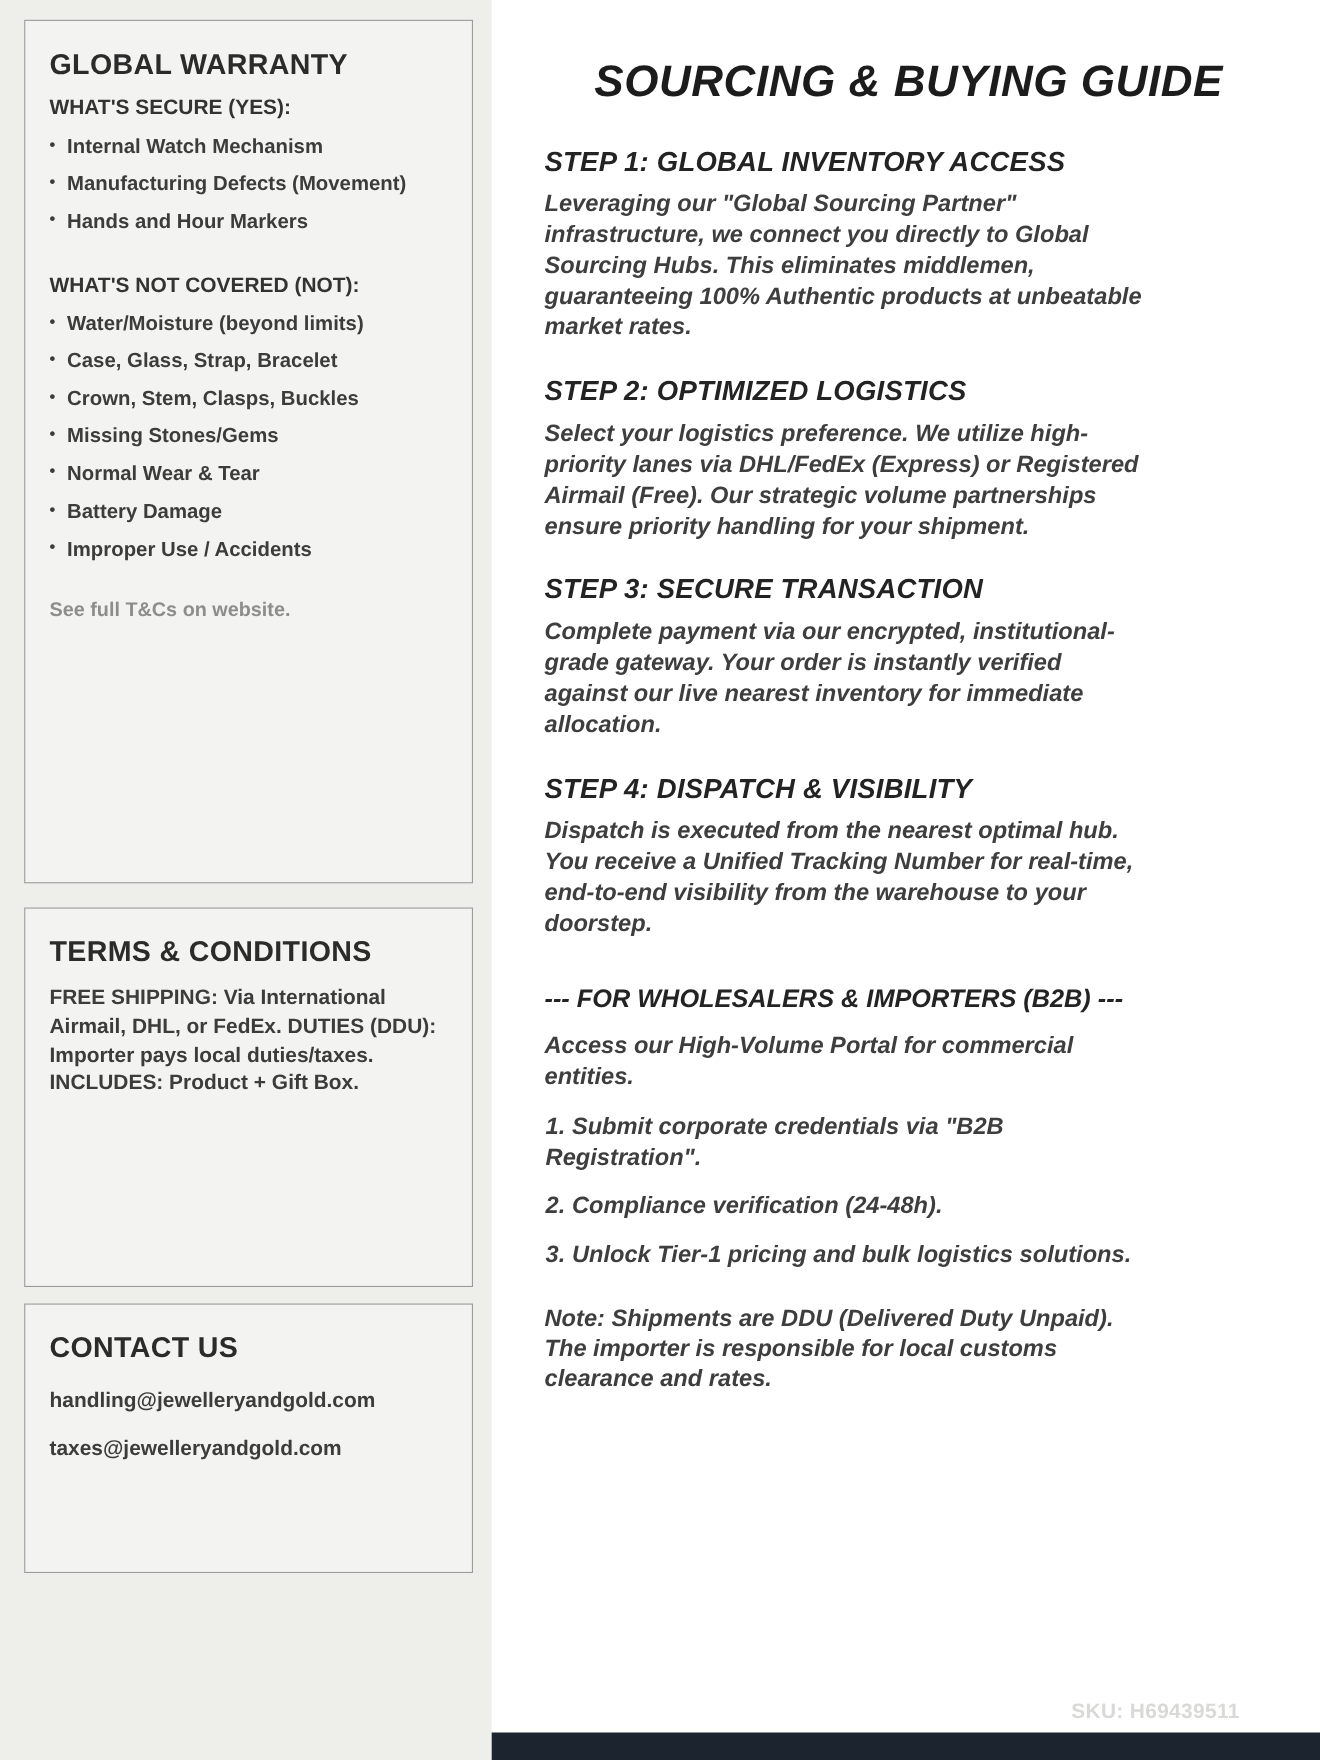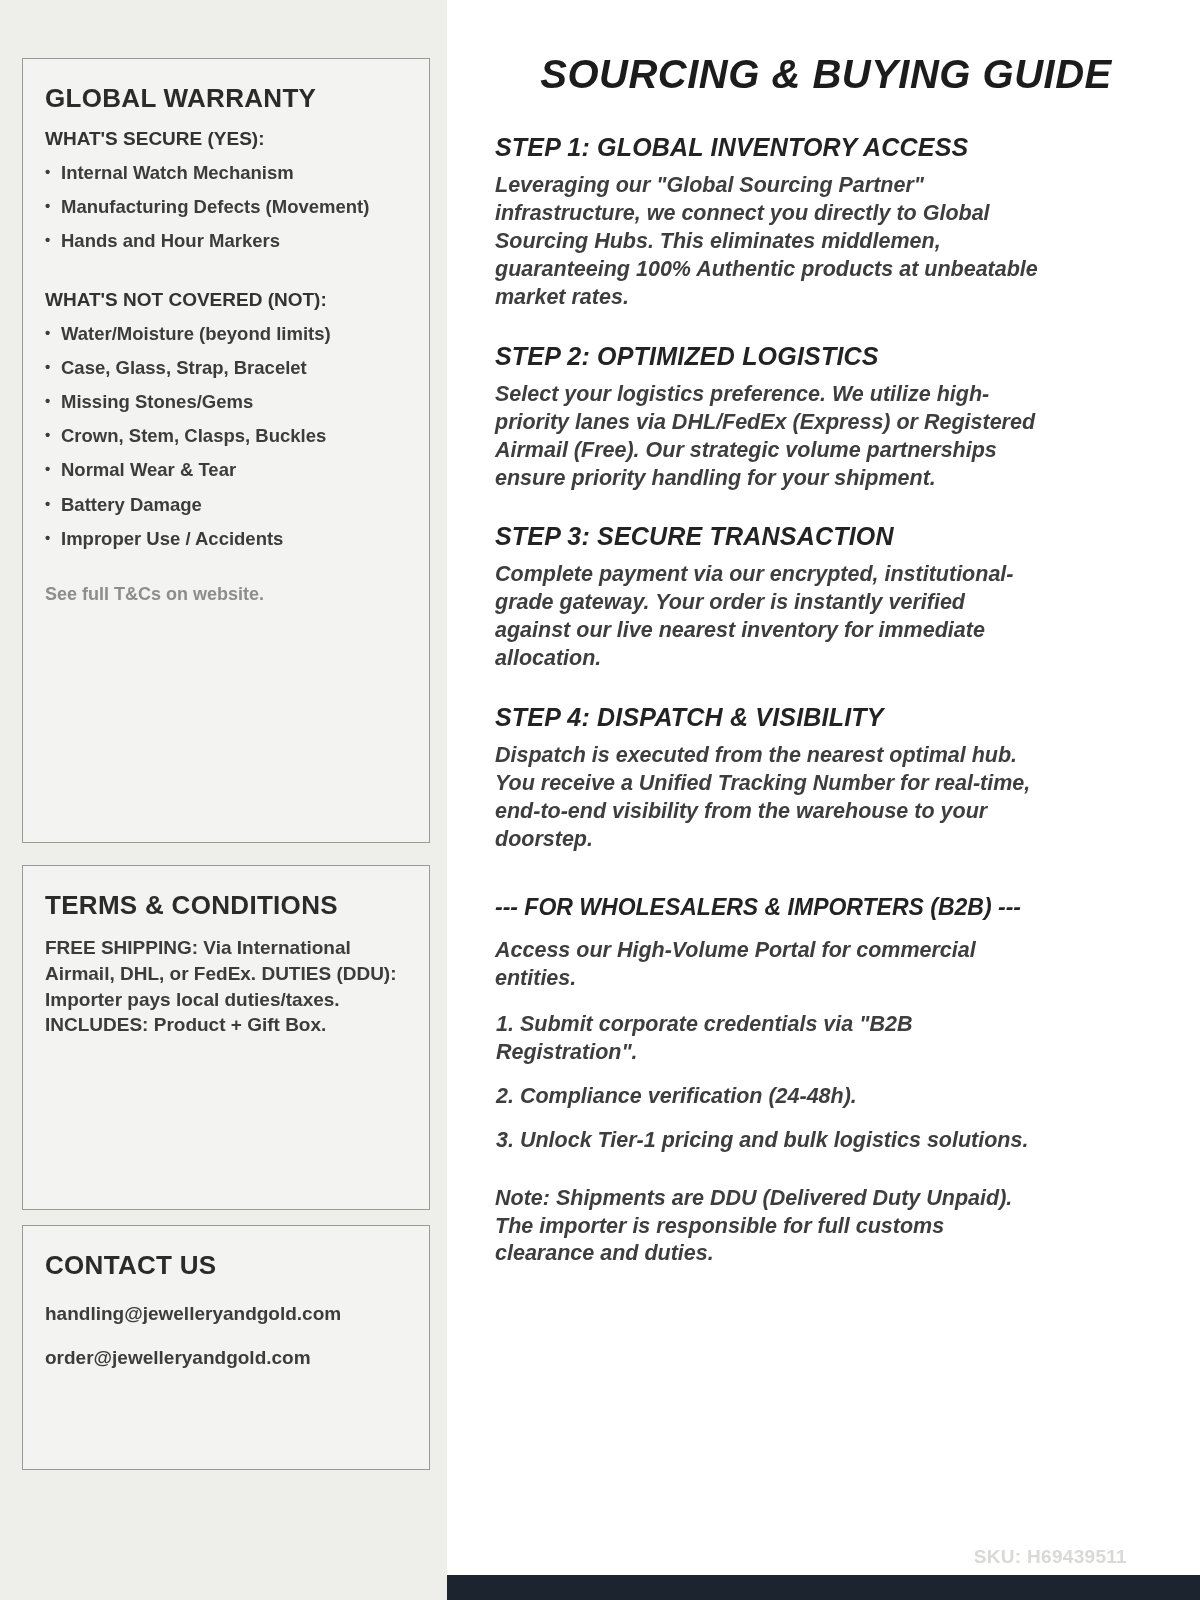--- a/index.html
+++ b/index.html
@@ -17,21 +17,21 @@
     height: 1600px;
     position: relative;
     background: #ffffff;
   }
   
   .sidebar {
     width: 447px;
     min-width: 447px;
     height: 1600px;
     background: #eeeeeb;
-    padding: 58px 17px 0 22px;
+    padding: 18px 17px 0 22px;
   }
   .box {
     border: 1px solid #9a9a98;
     background: #f3f3f1;
     padding: 24px 22px;
   }
   .box-warranty { min-height: 785px; margin-bottom: 22px; }
   .box-terms    { min-height: 345px; margin-bottom: 15px; }
   .box-contact  { min-height: 245px; }
   .side-title {
@@ -157,39 +157,39 @@
       <ul class="bullet-list">
         <li>Internal Watch Mechanism</li>
         <li>Manufacturing Defects (Movement)</li>
         <li>Hands and Hour Markers</li>
       </ul>
 
       <h3 class="side-subhead second">WHAT'S NOT COVERED (NOT):</h3>
       <ul class="bullet-list">
         <li>Water/Moisture (beyond limits)</li>
         <li>Case, Glass, Strap, Bracelet</li>
+        <li>Crown, Stem, Clasps, Buckles</li>
         <li>Missing Stones/Gems</li>
-        <li>Crown, Stem, Clasps, Buckles</li>
         <li>Normal Wear &amp; Tear</li>
         <li>Battery Damage</li>
         <li>Improper Use / Accidents</li>
       </ul>
 
       <p class="footnote">See full T&amp;Cs on website.</p>
     </section>
 
     <section class="box box-terms">
       <h2 class="side-title">TERMS &amp; CONDITIONS</h2>
       <p class="terms-body">FREE SHIPPING: Via International Airmail, DHL, or FedEx.  DUTIES (DDU): Importer pays local duties/taxes.  INCLUDES: Product + Gift Box.</p>
     </section>
 
     <section class="box box-contact">
       <h2 class="side-title">CONTACT US</h2>
       <p class="contact-line">handling@jewelleryandgold.com</p>
-      <p class="contact-line">order@jewelleryandgold.com</p>
+      <p class="contact-line">taxes@jewelleryandgold.com</p>
     </section>
 
   </aside>
 
   <main class="main">
     <h1 class="main-title">SOURCING &amp; BUYING GUIDE</h1>
 
     <section class="step">
       <h2 class="step-heading">STEP 1: GLOBAL INVENTORY ACCESS</h2>
       <p class="step-body">Leveraging our "Global Sourcing Partner" infrastructure, we connect you directly to Global Sourcing Hubs. This eliminates middlemen, guaranteeing 100% Authentic products at unbeatable market rates.</p>
@@ -209,20 +209,20 @@
       <h2 class="step-heading">STEP 4: DISPATCH &amp; VISIBILITY</h2>
       <p class="step-body">Dispatch is executed from the nearest optimal hub. You receive a Unified Tracking Number for real-time, end-to-end visibility from the warehouse to your doorstep.</p>
     </section>
 
     <section>
       <h2 class="b2b-heading">--- FOR WHOLESALERS &amp; IMPORTERS (B2B) ---</h2>
       <p class="b2b-intro">Access our High-Volume Portal for commercial entities.</p>
       <p class="b2b-item">1. Submit corporate credentials via "B2B Registration".</p>
       <p class="b2b-item">2. Compliance verification (24-48h).</p>
       <p class="b2b-item">3. Unlock Tier-1 pricing and bulk logistics solutions.</p>
-      <p class="b2b-note">Note: Shipments are DDU (Delivered Duty Unpaid). The importer is responsible for full customs clearance and duties.</p>
+      <p class="b2b-note">Note: Shipments are DDU (Delivered Duty Unpaid). The importer is responsible for local customs clearance and rates.</p>
     </section>
   </main>
 
   <div class="sku">SKU: H69439511</div>
   <div class="bottom-bar"></div>
 
 </div>
 
 </body></html>

